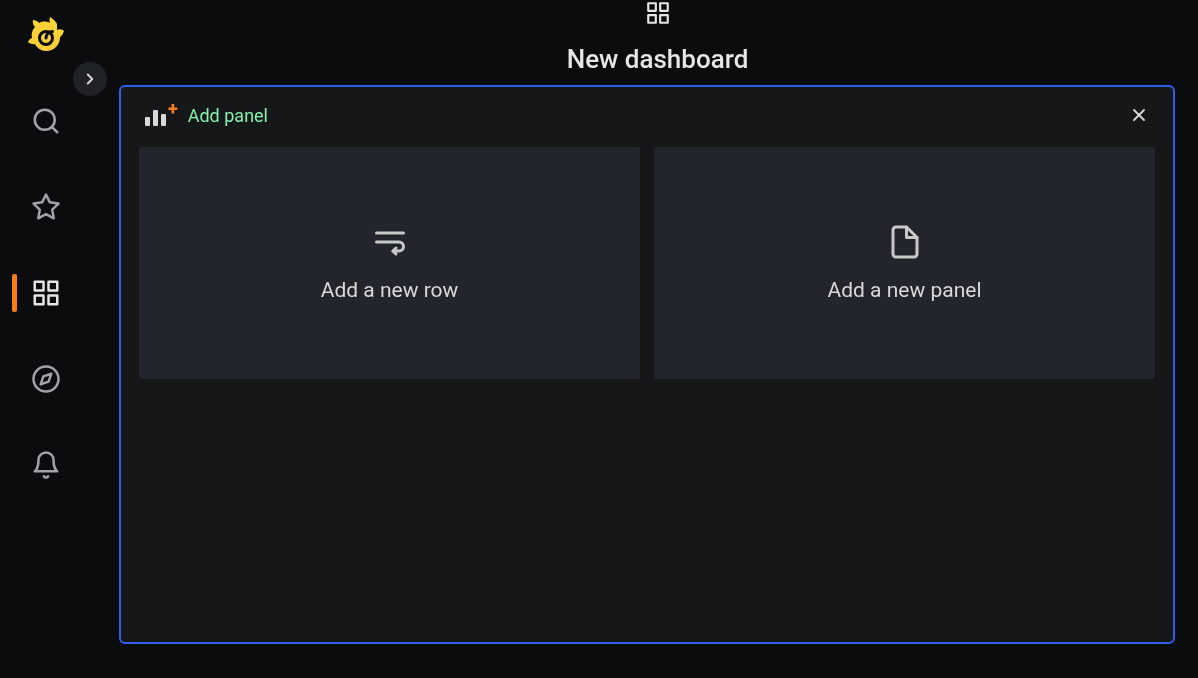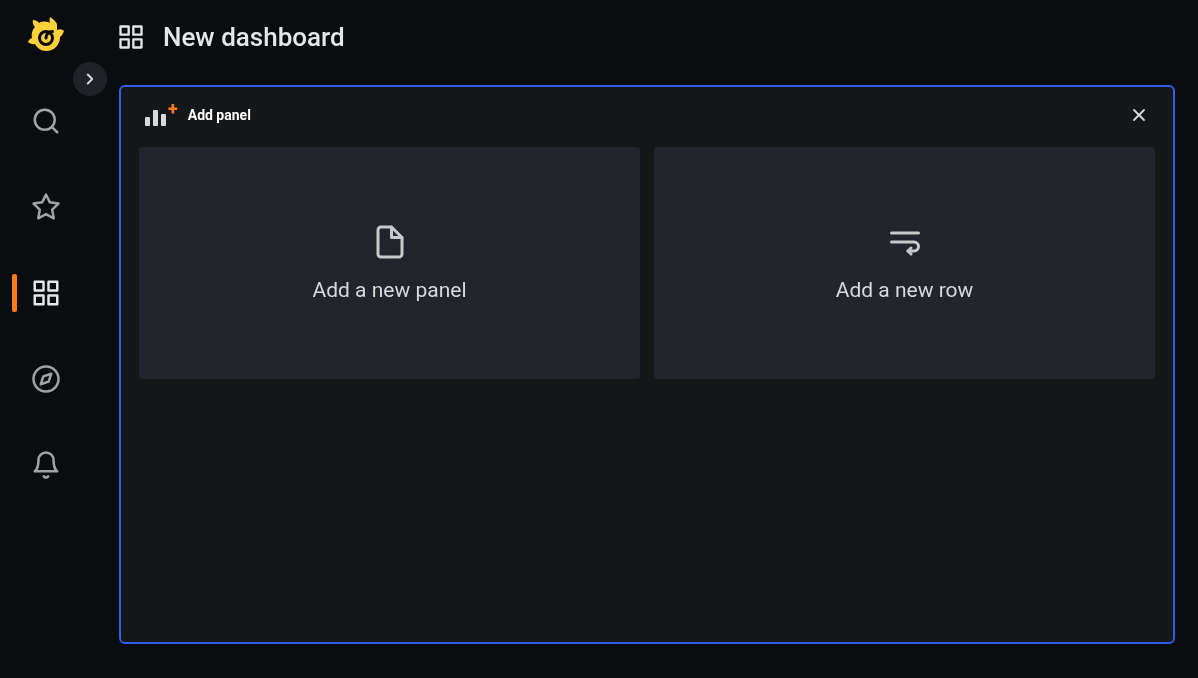--- a/index.html
+++ b/index.html
@@ -98,20 +98,21 @@
       display: flex;
       flex-direction: column;
     }
 
     .topbar {
       height: 74px;
       display: flex;
       align-items: center;
       padding-left: 26px;
       gap: 18px;
+      flex-direction: column;
     }
 
     .topbar svg {
       stroke: #e5e6e7;
     }
 
     .page-title {
       font-size: 26px;
       font-weight: 500;
       color: #e5e6e7;
@@ -141,23 +142,23 @@
       padding: 0 2px 0 6px;
     }
 
     .panel-header-left {
       display: flex;
       align-items: center;
       gap: 10px;
     }
 
     .panel-header-title {
-      font-size: 14px;
-      font-weight: 700;
-      color: #ffffff;
+      font-size: 18px;
+      font-weight: 400;
+      color: #86efac;
     }
 
     .close-btn {
       width: 28px;
       height: 28px;
       display: flex;
       align-items: center;
       justify-content: center;
       cursor: pointer;
     }
@@ -323,34 +324,34 @@
             <line x1="18" y1="6" x2="6" y2="18"></line>
             <line x1="6" y1="6" x2="18" y2="18"></line>
           </svg>
         </div>
       </div>
 
       <div class="options-grid">
 
         <div class="option-card">
           <svg width="36" height="36" viewBox="0 0 24 24" fill="none" stroke-width="2" stroke-linecap="round" stroke-linejoin="round">
-            <path d="M13 2H6a2 2 0 0 0-2 2v16a2 2 0 0 0 2 2h12a2 2 0 0 0 2-2V9z"></path>
-            <polyline points="13 2 13 9 20 9"></polyline>
-          </svg>
-          <div class="option-label">Add a new panel</div>
-        </div>
-
-        <div class="option-card">
-          <svg width="36" height="36" viewBox="0 0 24 24" fill="none" stroke-width="2" stroke-linecap="round" stroke-linejoin="round">
             <line x1="3" y1="6" x2="21" y2="6"></line>
             <path d="M3 12h15a3 3 0 1 1 0 6h-4"></path>
             <polyline points="16 16 14 18 16 20"></polyline>
           </svg>
           <div class="option-label">Add a new row</div>
         </div>
 
+        <div class="option-card">
+          <svg width="36" height="36" viewBox="0 0 24 24" fill="none" stroke-width="2" stroke-linecap="round" stroke-linejoin="round">
+            <path d="M13 2H6a2 2 0 0 0-2 2v16a2 2 0 0 0 2 2h12a2 2 0 0 0 2-2V9z"></path>
+            <polyline points="13 2 13 9 20 9"></polyline>
+          </svg>
+          <div class="option-label">Add a new panel</div>
+        </div>
+
 
         <div class="option-empty"></div>
 
       </div>
     </div>
   </div>
 </div>
 
 </body></html>

